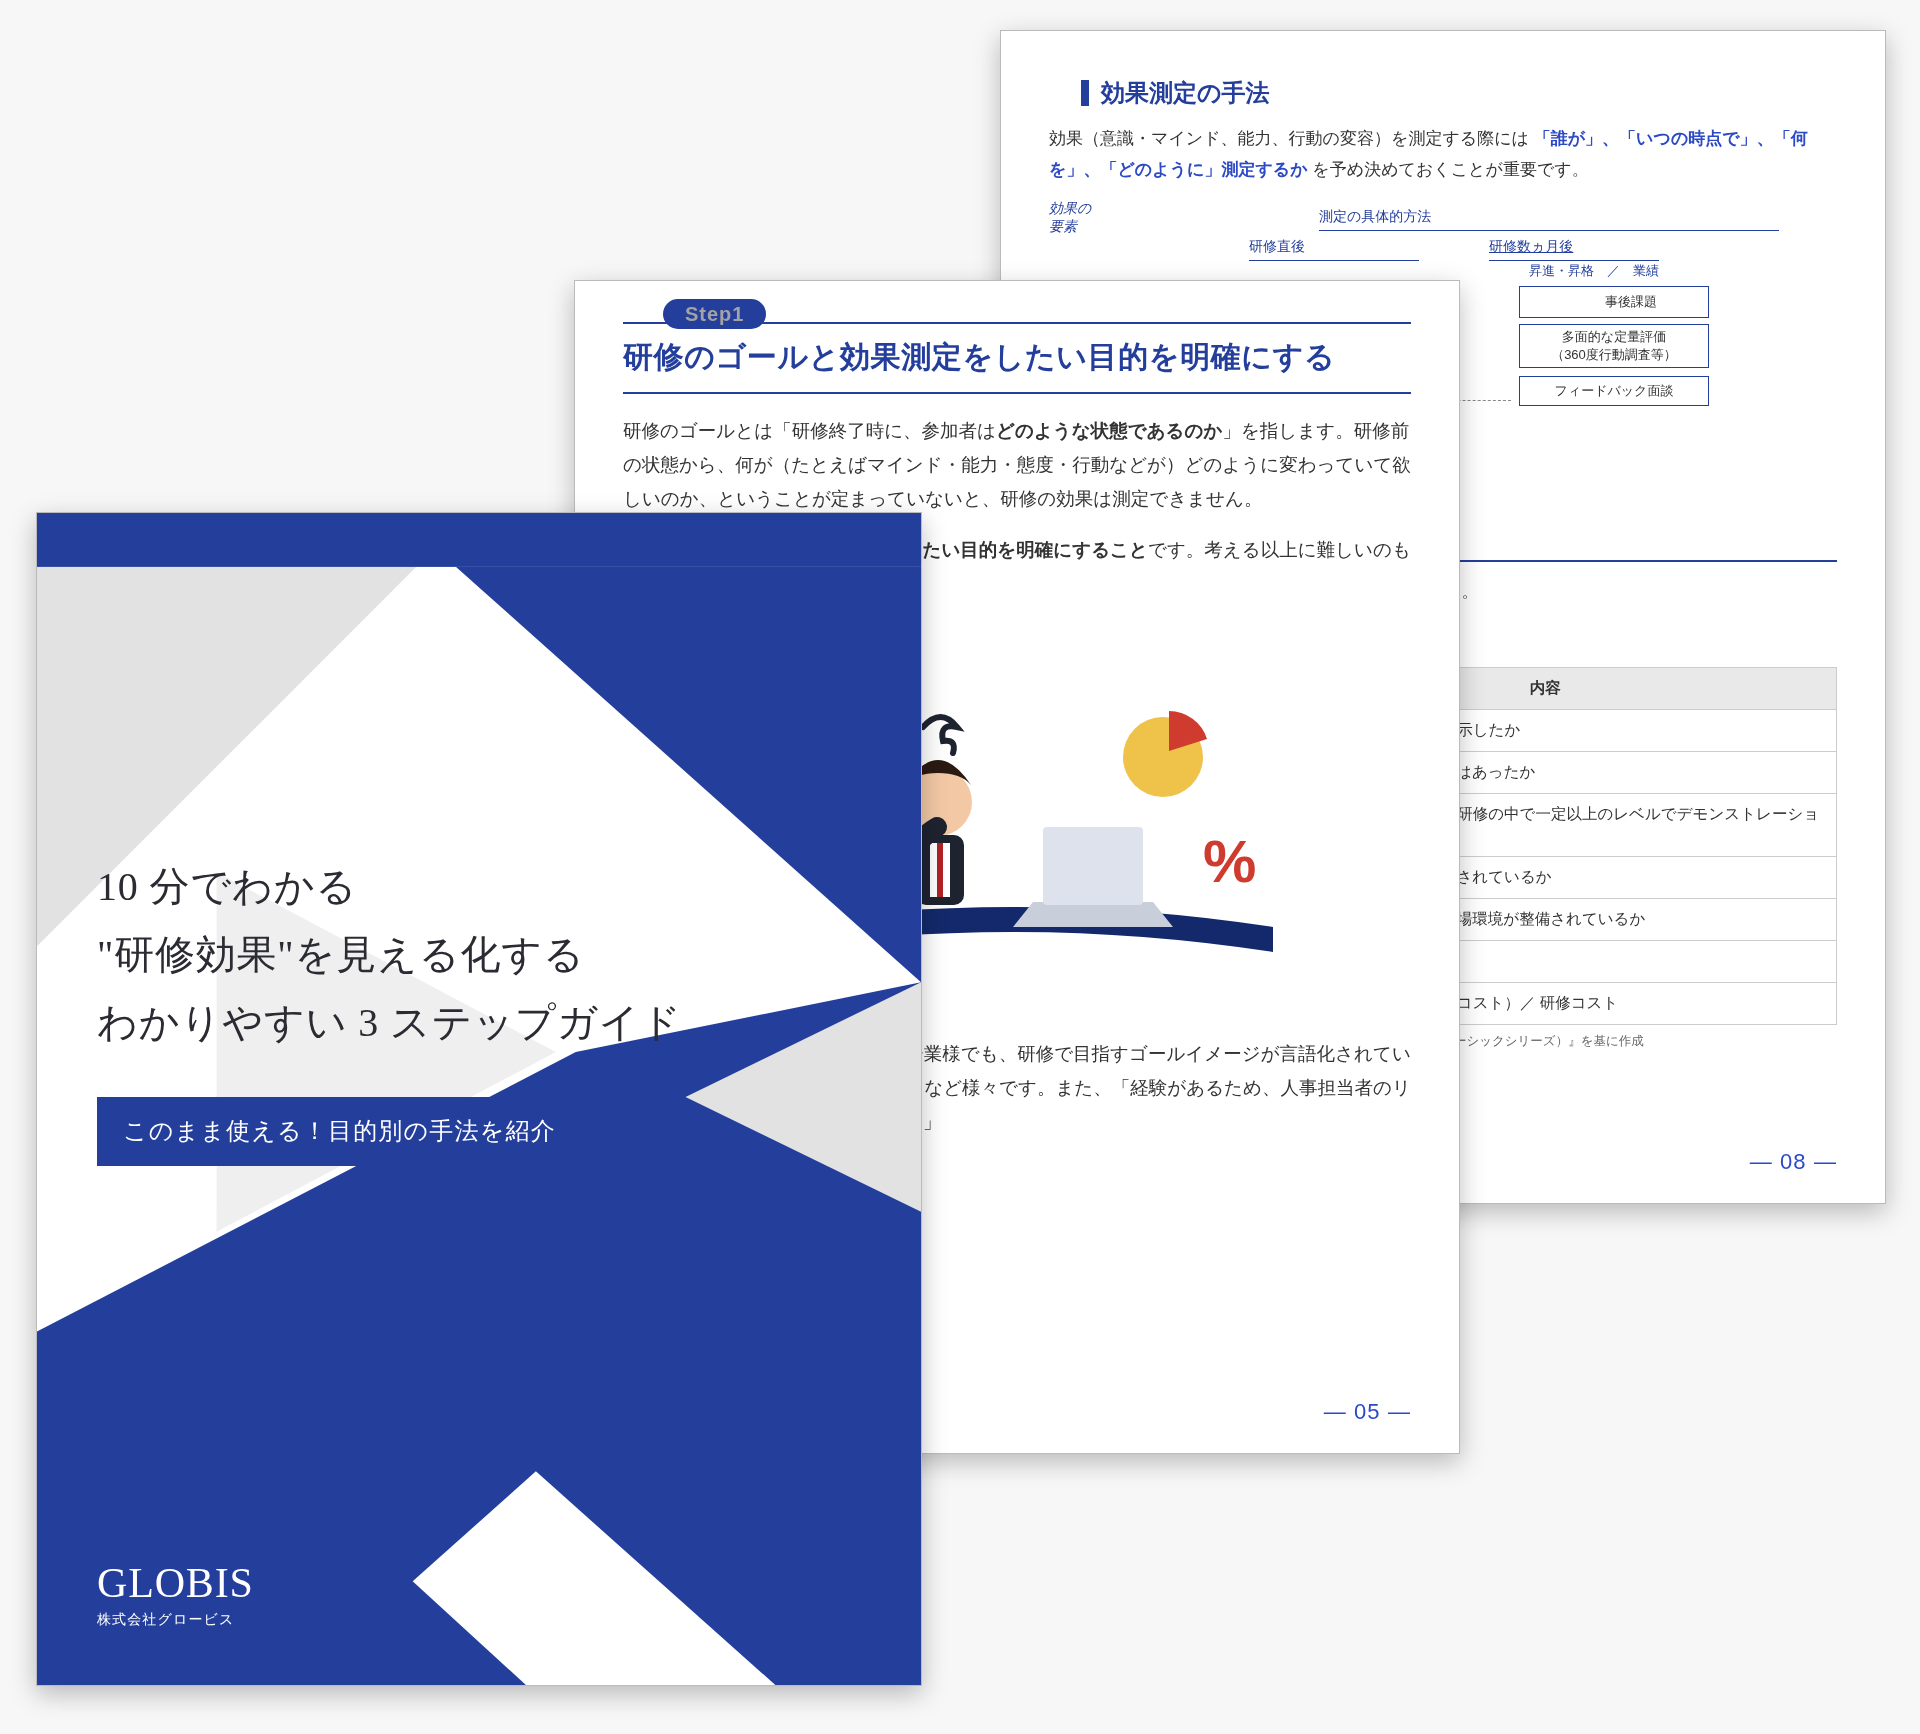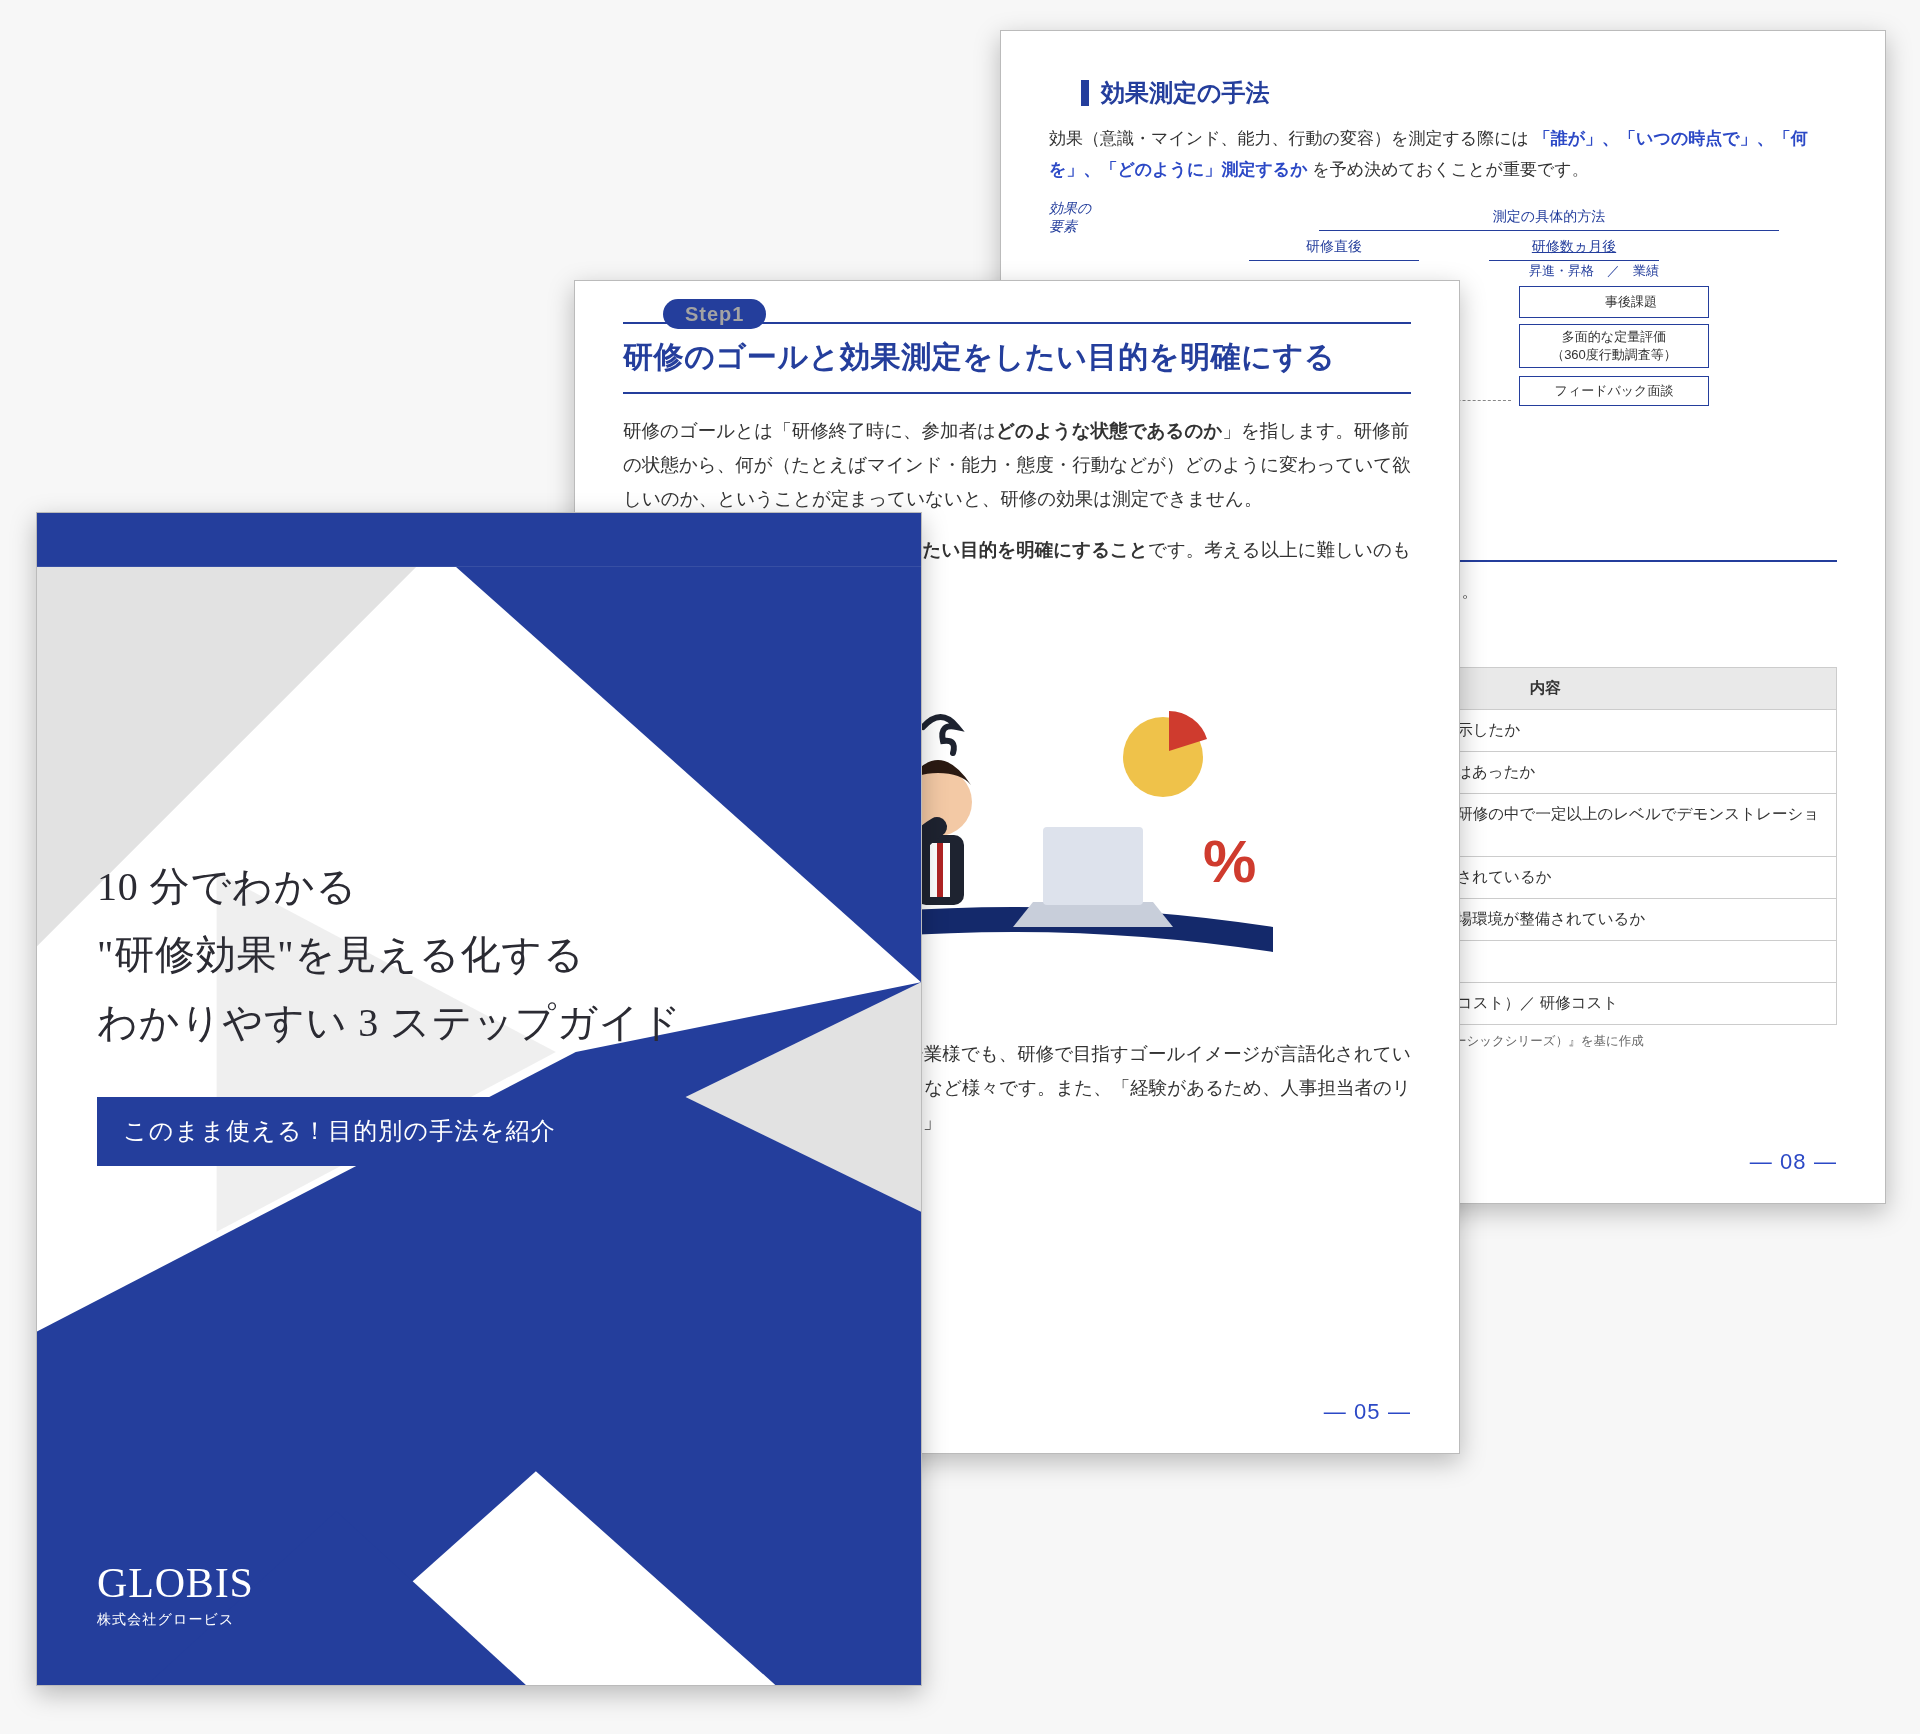--- a/index.html
+++ b/index.html
@@ -163,21 +163,21 @@
   .p3 .emph { color: var(--accent-blue); font-weight: 600; }
 
   .diagram {
     position:relative;
     height:300px;
     margin: 6px 0 14px;
     font-size:14px;
   }
   .diagram .axis-label { color: var(--brand-blue); font-size:14px;font-style:italic; }
   .diagram .dhdr {
-    position:absolute; width:160px; text-align:center;
+    position:absolute; width:160px; 
     color: var(--brand-blue);
     border-bottom:1.5px solid var(--brand-blue);
     padding-bottom:4px;
   }
   .diagram .dbox {
     position:absolute;
     border:1.5px solid var(--brand-blue);
     background:#fff;
     text-align:center;
     display:flex; align-items:center; justify-content:center;

